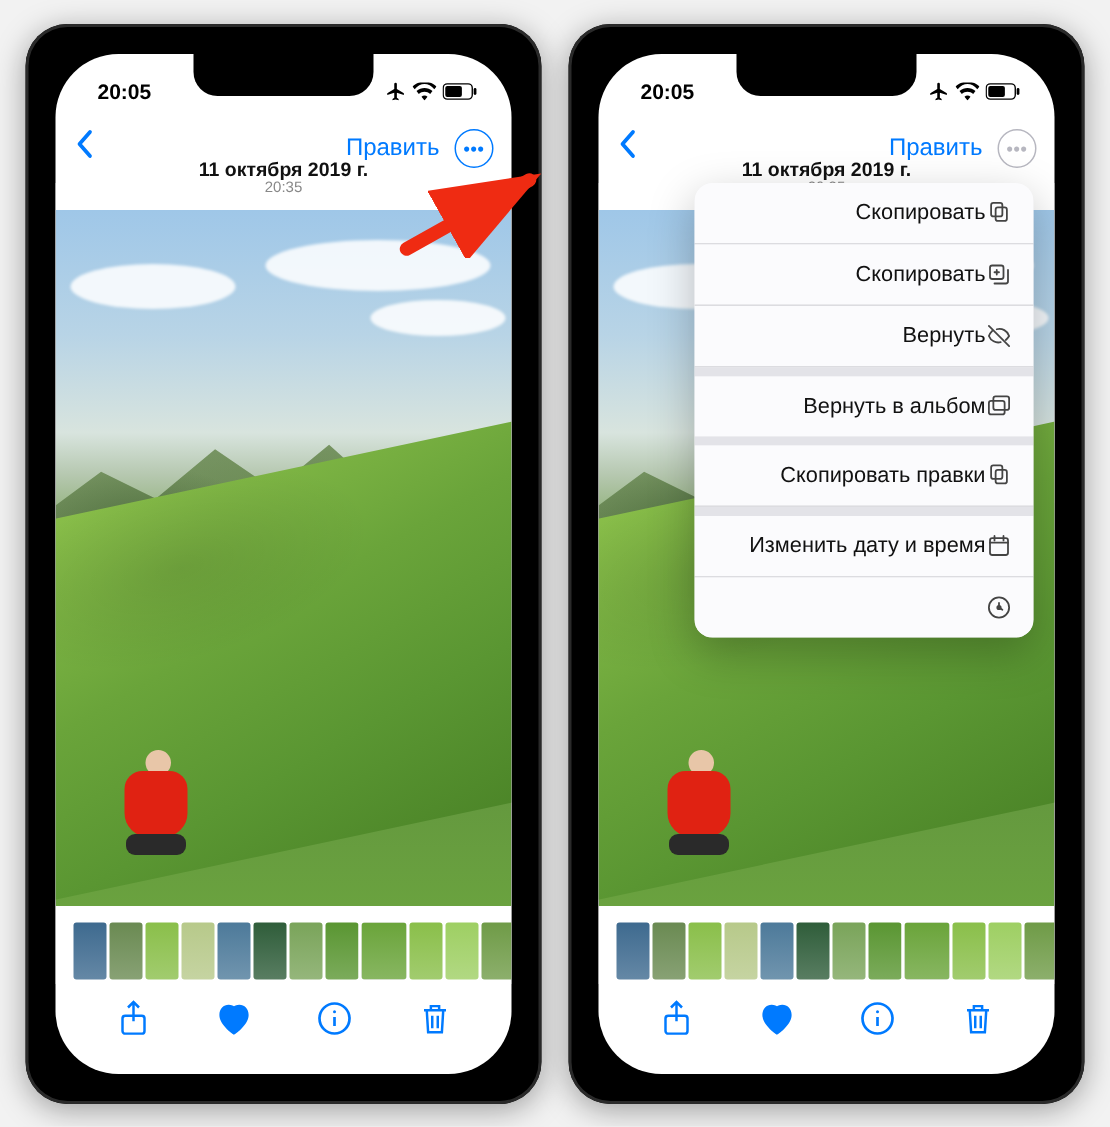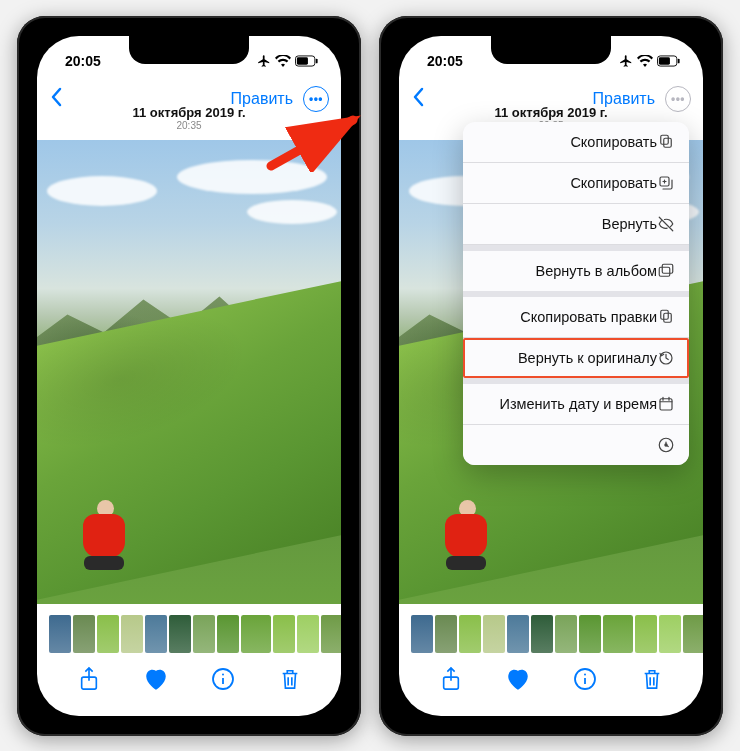--- a/index.html
+++ b/index.html
@@ -423,28 +423,20 @@
           </div>
           <div class="ctx-sep thick"></div>
           <div class="ctx-item">
             <span>Скопировать правки</span>
             <span class="ctx-icon"><svg width="18" height="18" viewBox="0 0 24 24" fill="none" stroke="#444" stroke-width="1.6" stroke-linecap="round" stroke-linejoin="round">
                 <rect x="5" y="3" width="10" height="12" rx="2"></rect>
                 <rect x="9" y="7" width="10" height="12" rx="2"></rect>
               </svg></span>
           </div>
           <div class="ctx-sep"></div>
-          <div class="ctx-item hl">
-            <span>Вернуть к оригиналу</span>
-            <span class="ctx-icon"><svg width="18" height="18" viewBox="0 0 24 24" fill="none" stroke="#444" stroke-width="1.6" stroke-linecap="round" stroke-linejoin="round">
-                <circle cx="12" cy="12" r="8"></circle>
-                <path d="M12 7v5l3 2"></path>
-                <path d="M4 6l2 3 3-2"></path>
-              </svg></span>
-          </div>
           <div class="ctx-sep thick"></div>
           <div class="ctx-item">
             <span>Изменить дату и время</span>
             <span class="ctx-icon"><svg width="18" height="18" viewBox="0 0 24 24" fill="none" stroke="#444" stroke-width="1.6" stroke-linecap="round" stroke-linejoin="round">
                 <rect x="4" y="5" width="16" height="15" rx="2"></rect>
                 <path d="M4 9h16M8 3v4M16 3v4"></path>
               </svg></span>
           </div>
           <div class="ctx-sep"></div>
           <div class="ctx-item">

